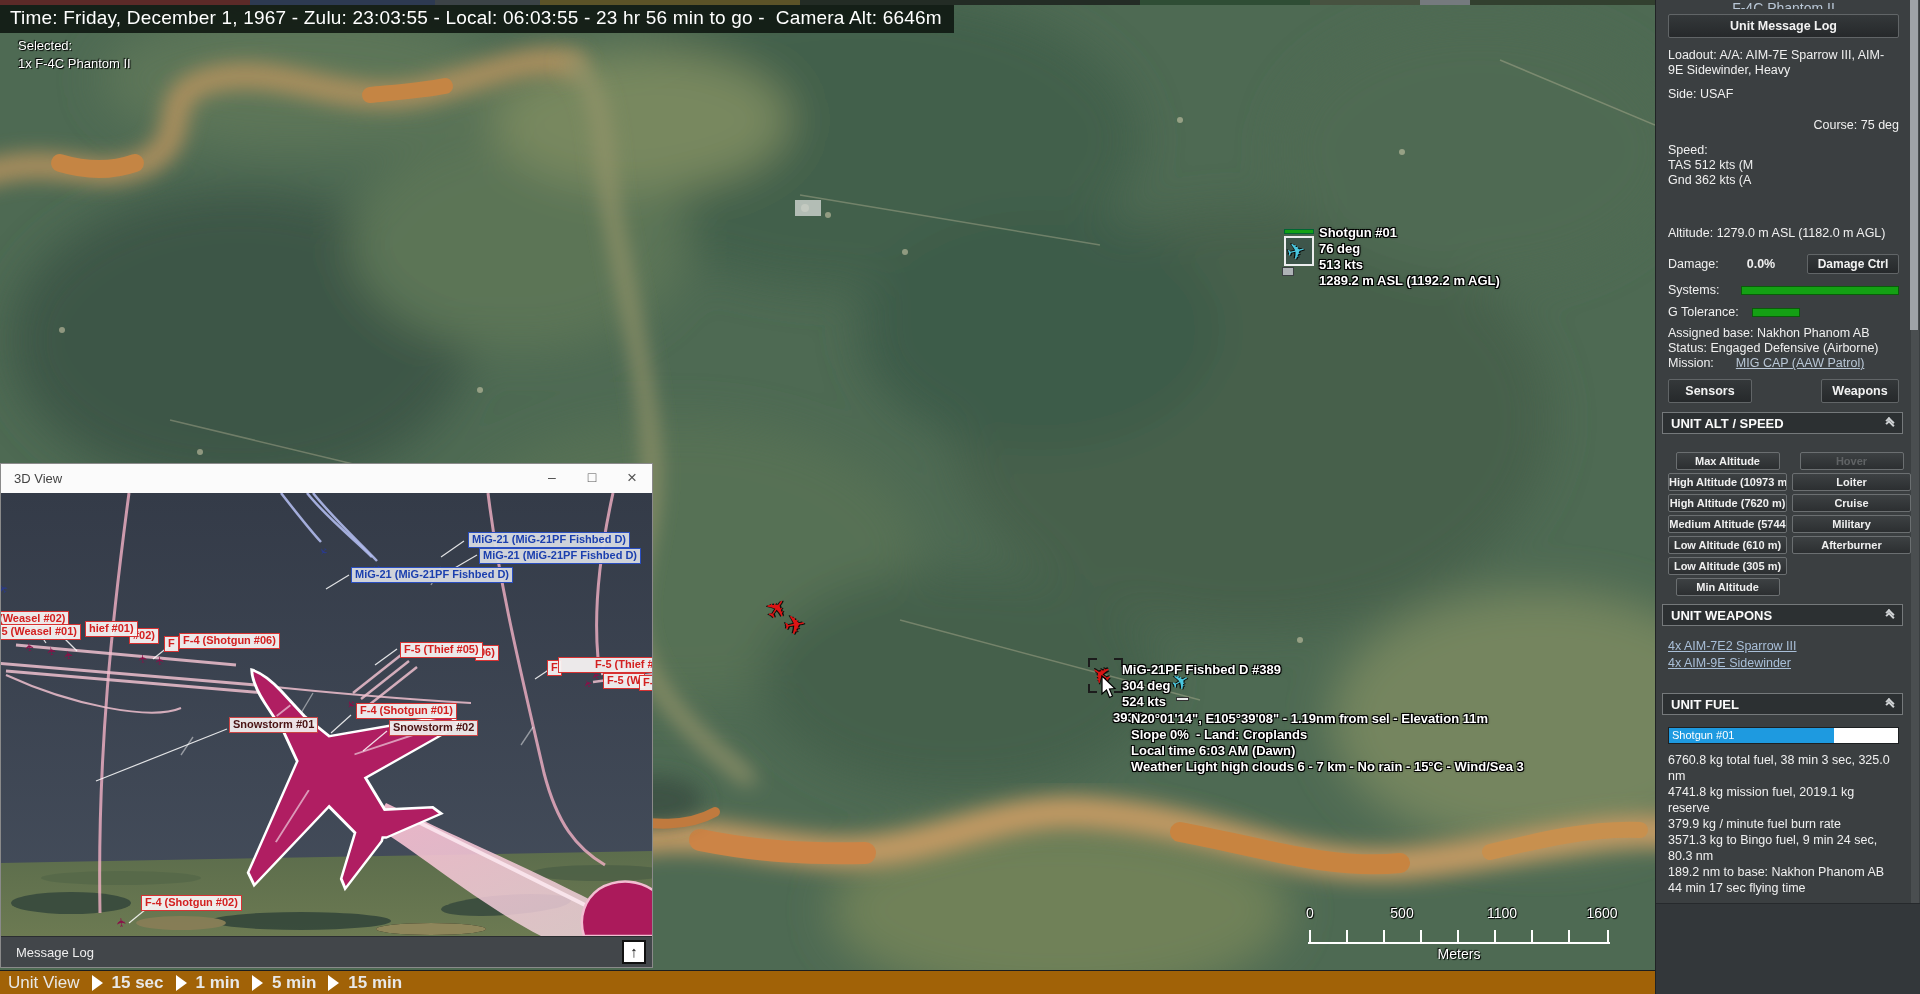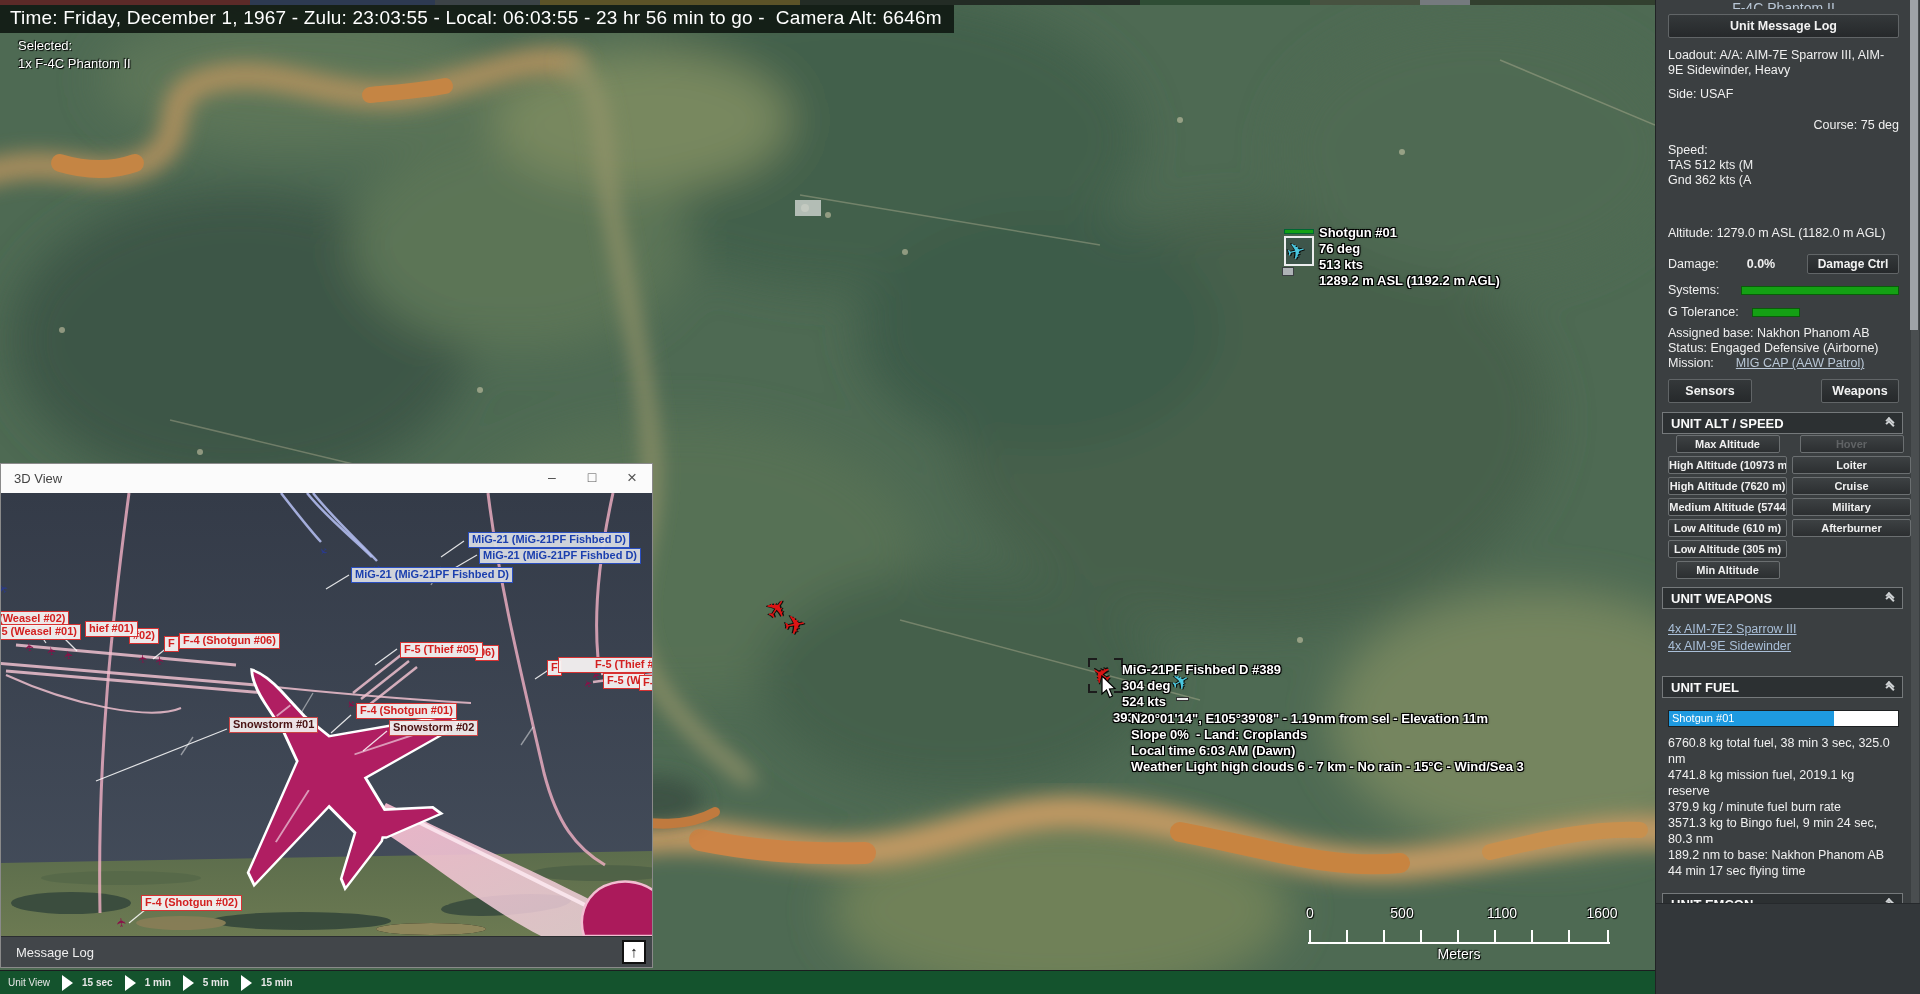--- a/index.html
+++ b/index.html
@@ -43,41 +43,41 @@
          border-top:1px solid #2b2e31;color:#eee;font-size:13px;line-height:32px;padding-left:15px;}
   #v3msgbtn{position:absolute;right:6px;top:476px;width:24px;height:24px;background:#fff;
             border:2px solid #111;color:#111;font-weight:bold;text-align:center;line-height:20px;font-size:15px;}
   .lbl3d{position:absolute;font-size:11px;font-weight:bold;line-height:13px;padding:0 3px 1px 3px;
          border:1px solid;white-space:pre;z-index:5;}
   .lbl-blue{color:#1b3fae;border-color:#2a4ec0;background:rgba(216,219,226,.95);}
   .lbl-red{color:#d32020;border-color:#d83232;background:rgba(246,242,242,.95);}
   .lbl-dark{color:#4a1313;border-color:#cc4444;background:rgba(240,236,236,.95);}
 
   
-  #bottombar{position:absolute;left:0;top:970px;width:1655px;height:24px;background:#14532d;z-index:30;
-             border-top:1px solid #1b1e20;display:flex;align-items:center;color:#e8e8e8;font-size:10px;}
+  #bottombar{position:absolute;left:0;top:970px;width:1655px;height:24px;background:#a16207;z-index:30;
+             border-top:1px solid #1b1e20;display:flex;align-items:center;color:#e8e8e8;font-size:17px;}
   .tri{width:0;height:0;border-left:11px solid #fff;border-top:8px solid transparent;
        border-bottom:8px solid transparent;margin:0 9px 0 12px;}
   .step{font-weight:bold;}
 
   
   #sidebar{position:absolute;left:1655px;top:0;width:265px;height:994px;background:#3b3f41;
            border-left:1px solid #202325;color:#f0f0f0;font-size:12.5px;z-index:25;overflow:hidden;}
   #sbcontent{position:absolute;left:0;top:0;width:253px;padding:0 10px 0 12px;}
   .sb-link{color:#b9c7d6;text-decoration:underline;cursor:pointer;}
   .sbbtn{display:block;width:100%;background:linear-gradient(#34383a,#26292b);border:1px solid #616567;
          color:#f2f2f2;font-size:12.5px;font-weight:bold;text-align:center;padding:4px 0;border-radius:2px;cursor:pointer;}
   .infoline{line-height:15px;}
   .greenbar{height:9px;background:#14a014;border:1px solid #0a5c0a;}
   .phead{display:flex;align-items:center;background:#2c3032;border:1px solid #75797b;height:22px;
          padding:0 8px;font-weight:bold;font-size:13px;color:#fafafa;margin-left:-6px;margin-right:-4px;}
   .chevwrap{margin-left:auto;display:flex;flex-direction:column;gap:0px;}
   .chev{width:8px;height:5px;border-left:2px solid #d0d3d5;border-top:2px solid #d0d3d5;transform:rotate(45deg);}
   .chev+.chev{margin-top:-2px;}
-  .altgrid{display:grid;grid-template-columns:119px 119px;column-gap:5px;row-gap:3px;margin-top:1px;}
+  .altgrid{display:grid;grid-template-columns:119px 119px;column-gap:5px;row-gap:3px;margin-top:18px;}
   .altbtn{background:linear-gradient(#3d4143,#2c2f31);border:1px solid #6b6f71;color:#f0f0f0;
           font-size:11px;font-weight:bold;text-align:center;padding:2px 0;border-radius:2px;height:18px;
           white-space:nowrap;overflow:hidden;cursor:pointer;}
   .altbtn.disabled{color:#606365;}
   .wlink{color:#a9bfd8;text-decoration:underline;font-size:12.5px;line-height:17px;cursor:pointer;}
   #fuelbar{position:relative;height:17px;background:#fff;border:1px solid #1d2022;margin-top:4px;}
   #fuelfill{position:absolute;left:0;top:0;bottom:0;background:#1e9ae0;}
   #fuellabel{position:absolute;left:3px;top:1px;font-size:11px;color:#fff;z-index:2;}
   .fuelline{line-height:16px;}
   .checkbox{display:inline-block;width:13px;height:13px;background:#45494b;border:1px solid #8a8e90;

